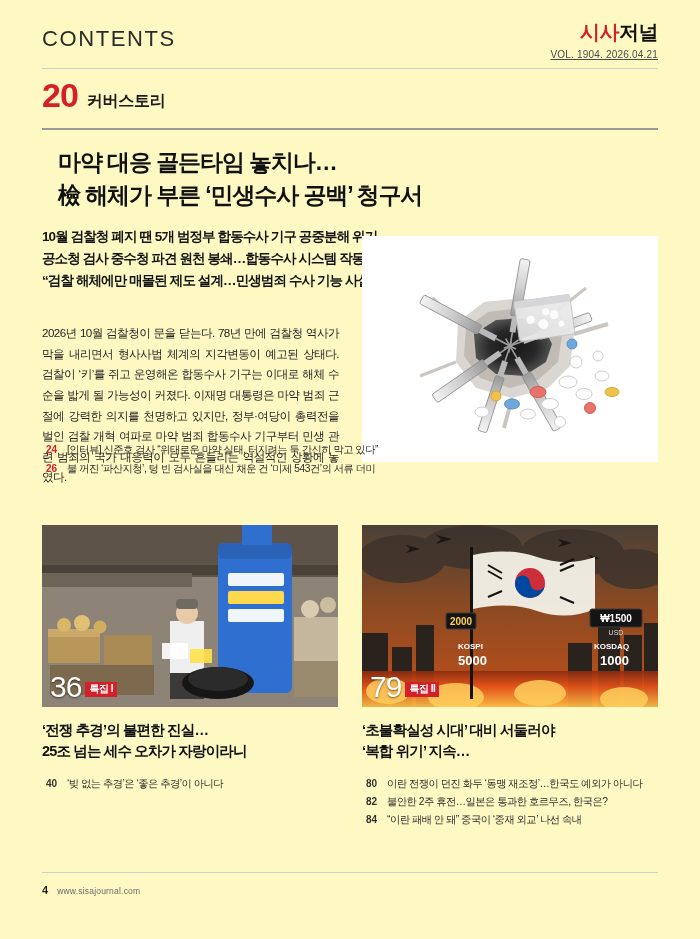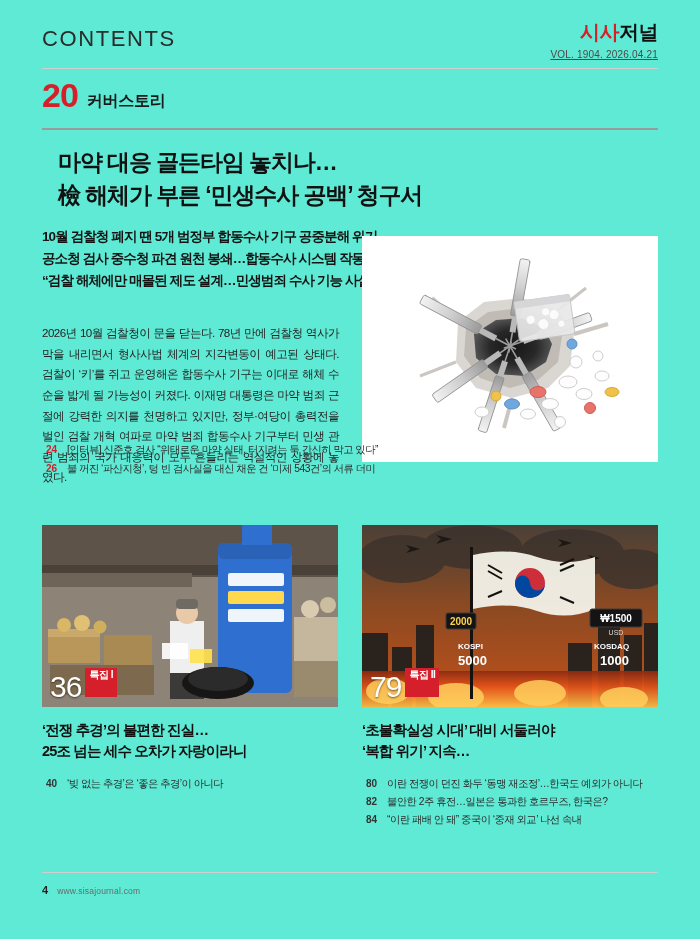--- a/index.html
+++ b/index.html
@@ -8,21 +8,21 @@
     height: 939px;
     background: #ffffff;
     font-family: "Liberation Sans", sans-serif;
     color: #1a1a1a;
     overflow: hidden;
   }
   .page {
     position: relative;
     width: 700px;
     height: 939px;
-    background: #5eead4;
+    background: #fef9c3;
   }
 
   
   .header {
     position: absolute;
     left: 42px; top: 22px; width: 616px;
     display: flex;
     align-items: flex-start;
     justify-content: space-between;
   }
@@ -182,21 +182,21 @@
     color: #ffffff;
     line-height: 0.95;
     text-shadow: 0 1px 2px rgba(0,0,0,.55);
     letter-spacing: -1px;
   }
   .badge .tag {
     background: #d5202b;
     color: #fff;
     font-size: 10px;
     font-weight: 700;
-    padding: 2px 4px 17px;
+    padding: 2px 4px 3px;
     letter-spacing: -0.5px;
     line-height: 1;
     margin-bottom: 4px;
   }
 
   .feature-title {
     margin-top: 13px;
     font-size: 14.5px;
     font-weight: 700;
     line-height: 1.46;

